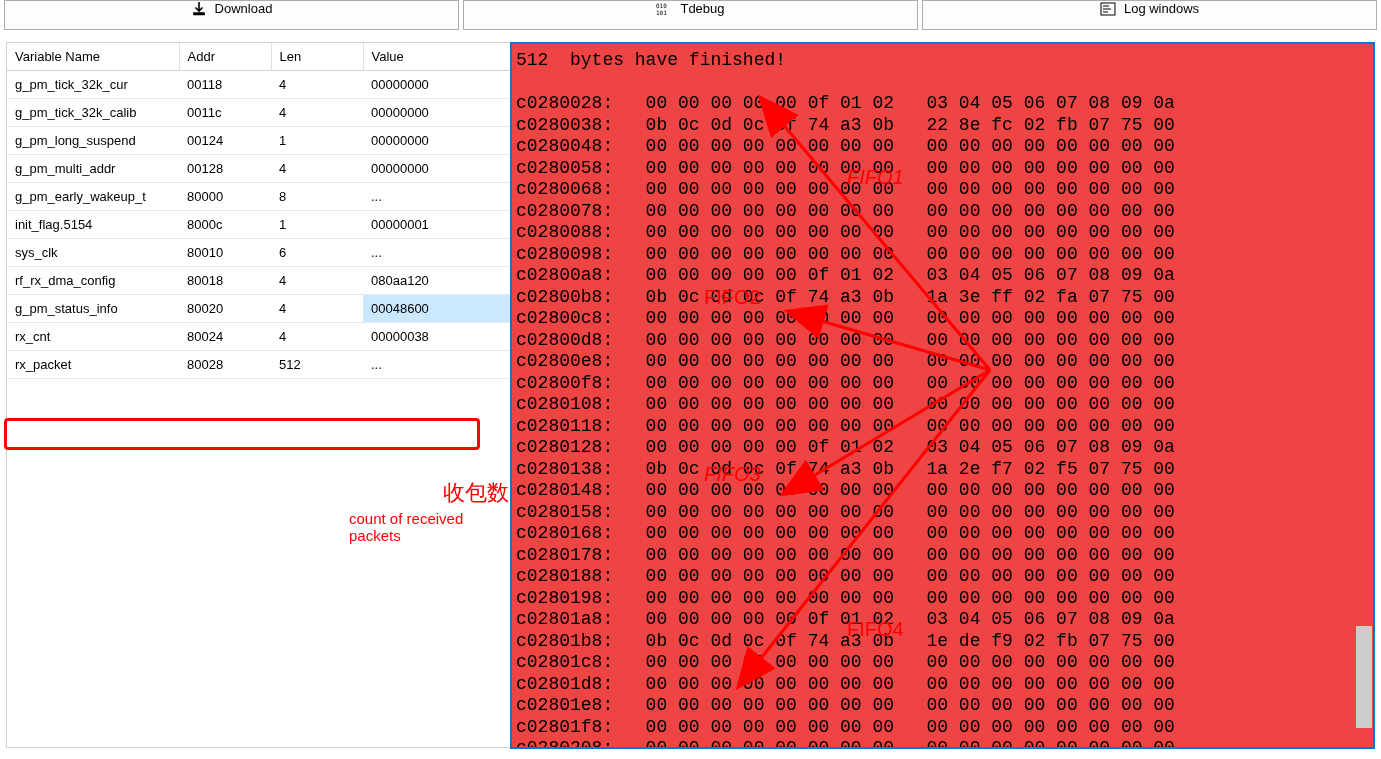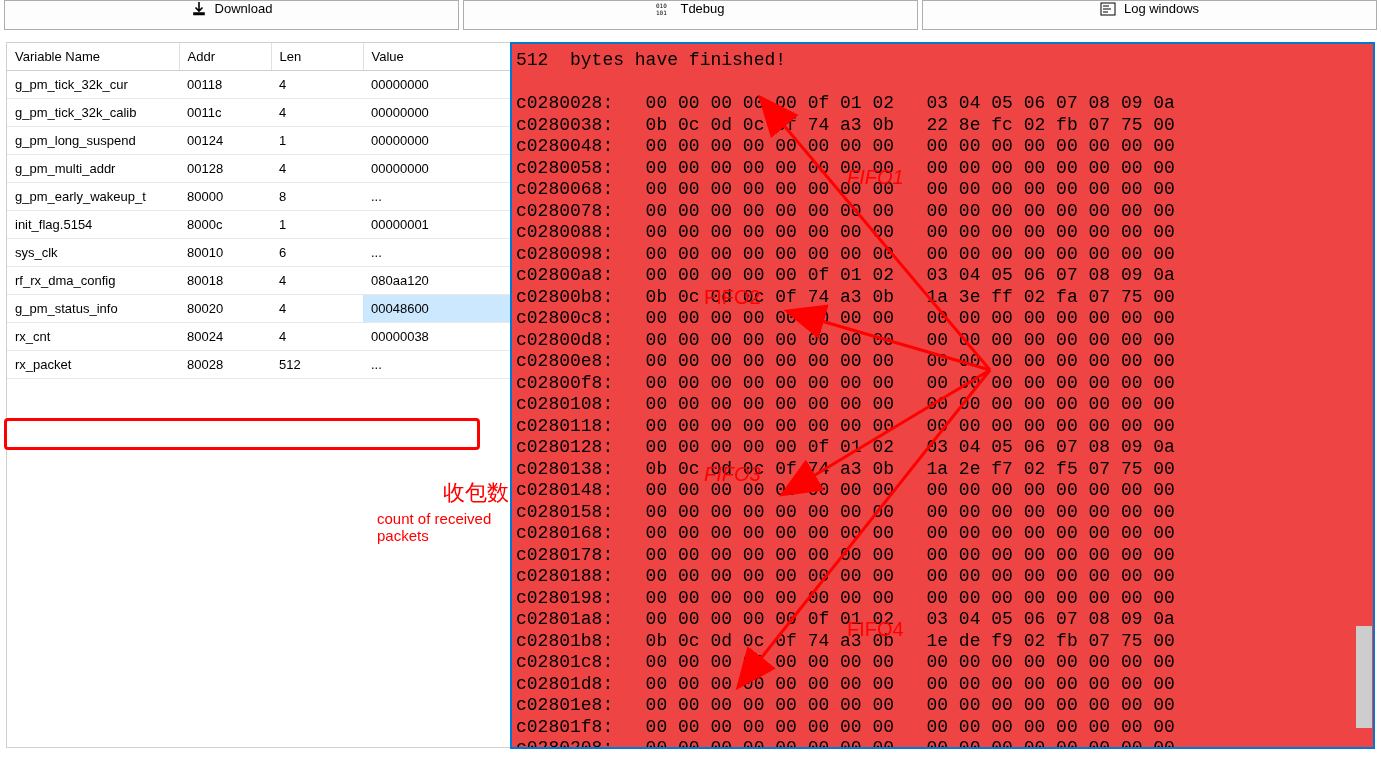--- a/index.html
+++ b/index.html
@@ -194,21 +194,21 @@
 c0280208:   00 00 00 00 00 00 00 00   00 00 00 00 00 00 00 00
 c0280218:   00 00 00 00 00 00 00 00   00 00 00 00 00 00 00 00
 </div>
   </div>
   <div class="vbar-thumb"></div>
 </div>
 
 <div class="red-box" style="left:4px; top:418px; width:476px; height:32px;"></div>
 
 <div class="red-text" style="left:443px; top:478px; font-size:22px;">收包数</div>
-<div class="red-text small" style="left:349px; top:510px; width:140px;margin-left:28px;">count of received packets</div>
+<div class="red-text small" style="left:349px; top:510px; width:140px;">count of received packets</div>
 
 <div class="red-text" style="left:847px; top:166px;font-style:italic;">FIFO1</div>
 <div class="red-text" style="left:704px; top:286px;">FIFO2</div>
 <div class="red-text" style="left:704px; top:463px;font-style:italic;">FIFO3</div>
 <div class="red-text" style="left:847px; top:618px;">FIFO4</div>
 
 <svg class="svg-overlay" width="1381" height="759">
   <defs>
     <marker id="arrhead" markerWidth="14" markerHeight="12" refX="2" refY="6" orient="auto">
       <path d="M0,0 L14,6 L0,12 Z" fill="#ff0000"></path>

